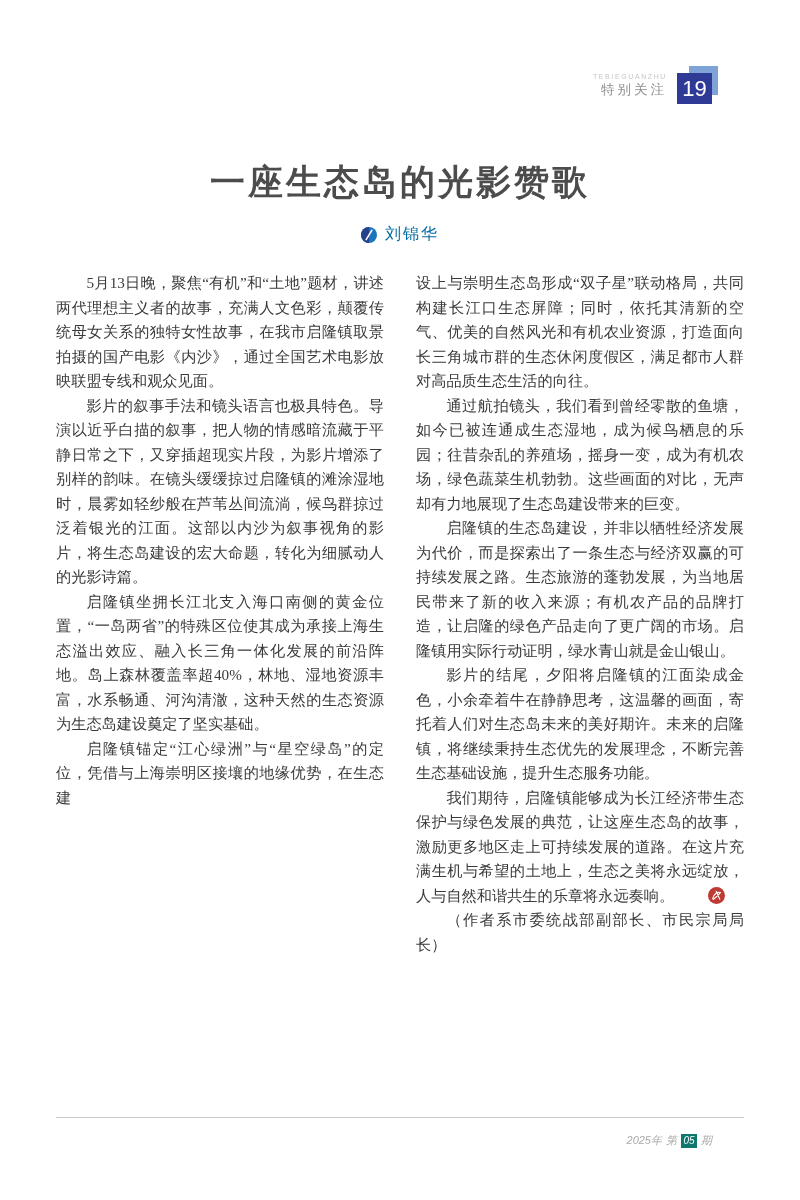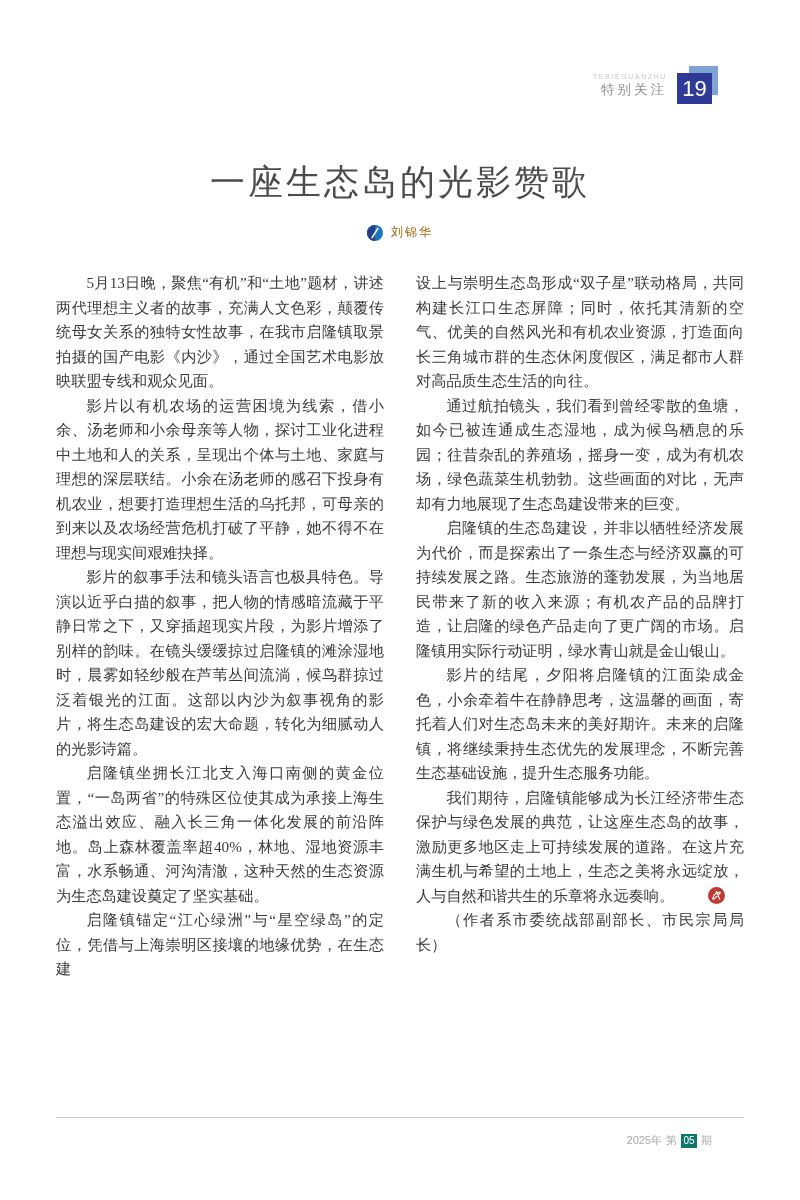--- a/index.html
+++ b/index.html
@@ -15,37 +15,37 @@
     font-family:"Liberation Sans","DejaVu Sans",sans-serif;}
   .eyebrow-pinyin{font-size:7px;color:#c6c6c6;letter-spacing:1.6px;line-height:9px;}
   .eyebrow{font-size:13.5px;color:#8f8f8f;letter-spacing:3px;line-height:17px;}
   .pagenum-wrap{position:relative;width:41px;height:38px;}
   .pagenum-shadow{position:absolute;right:0;top:0;width:29px;height:29px;background:#7fa3d6;}
   .pagenum{position:absolute;left:0;bottom:0;width:35px;height:31px;background:#2e3a96;
     color:#fff;font-size:22px;font-weight:normal;display:flex;align-items:center;justify-content:center;
     font-family:"Liberation Sans","DejaVu Sans",sans-serif;}
   
   .article-title{position:absolute;top:160px;left:0;width:100%;margin:0;text-align:center;
-    font-size:35px;font-weight:normal;color:#4c4c4c;letter-spacing:3px;line-height:46px;}
+    font-size:35px;font-weight:bold;color:#4c4c4c;letter-spacing:3px;line-height:46px;}
   .byline{position:absolute;top:224px;left:0;width:100%;
     display:flex;justify-content:center;align-items:center;gap:8px;}
   .author-icon{width:16px;height:16px;display:inline-block;}
-  .author-name{font-size:12px;color:#a16207;letter-spacing:2px;
+  .author-name{font-size:16px;color:#0369a1;letter-spacing:2px;
     font-family:Liberation Sans, sans-serif;}
   
   .columns{position:absolute;top:271px;left:56px;width:688px;display:flex;gap:32px;}
   .col{width:332px;}
   .col p{margin:0;text-indent:2em;font-size:15.2px;line-height:24.5px;color:#3a3a3a;
     text-align:justify;text-justify:inter-ideograph;}
   .col p.no-indent{text-indent:0;}
   .seal-icon{display:inline-block;width:17px;height:17px;vertical-align:-3px;margin-left:3px;}
   
   .footer-rule{position:absolute;left:56px;top:1117px;width:688px;height:1px;background:#cccccc;}
   .issue-line{position:absolute;top:1133px;right:88px;font-size:11px;color:#a9a9a9;
-    font-family:"Liberation Sans","DejaVu Sans",sans-serif;display:flex;align-items:center;gap:4px;}
+    font-family:"Liberation Sans","DejaVu Sans",sans-serif;display:flex;align-items:center;gap:4px;font-style:italic;}
   .issue-num{display:inline-block;min-width:14px;height:14px;line-height:14px;text-align:center;
     background:#0f766e;color:#ffffff;font-size:10px;padding:0 1px;}
 </style>
 </head>
 <body>
 
 <div class="page">
 
   <div class="page-header">
     <div class="eyebrow-block">
@@ -66,21 +66,20 @@
         <path d="M8 0 A8 8 0 0 0 8 16 Z" fill="#27408b"></path>
         <rect x="7.2" y="1.8" width="1.6" height="12.4" rx="0.8" fill="#ffffff" transform="rotate(32 8 8)"></rect>
       </svg>
     </span>
     <span class="author-name">刘锦华</span>
   </div>
 
   <div class="columns">
     <div class="col">
       <p>5月13日晚，聚焦“有机”和“土地”题材，讲述两代理想主义者的故事，充满人文色彩，颠覆传统母女关系的独特女性故事，在我市启隆镇取景拍摄的国产电影《内沙》，通过全国艺术电影放映联盟专线和观众见面。</p>
-      <p>影片以有机农场的运营困境为线索，借小余、汤老师和小余母亲等人物，探讨工业化进程中土地和人的关系，呈现出个体与土地、家庭与理想的深层联结。小余在汤老师的感召下投身有机农业，想要打造理想生活的乌托邦，可母亲的到来以及农场经营危机打破了平静，她不得不在理想与现实间艰难抉择。</p>
       <p>影片的叙事手法和镜头语言也极具特色。导演以近乎白描的叙事，把人物的情感暗流藏于平静日常之下，又穿插超现实片段，为影片增添了别样的韵味。在镜头缓缓掠过启隆镇的滩涂湿地时，晨雾如轻纱般在芦苇丛间流淌，候鸟群掠过泛着银光的江面。这部以内沙为叙事视角的影片，将生态岛建设的宏大命题，转化为细腻动人的光影诗篇。</p>
       <p>启隆镇坐拥长江北支入海口南侧的黄金位置，“一岛两省”的特殊区位使其成为承接上海生态溢出效应、融入长三角一体化发展的前沿阵地。岛上森林覆盖率超40%，林地、湿地资源丰富，水系畅通、河沟清澈，这种天然的生态资源为生态岛建设奠定了坚实基础。</p>
       <p>启隆镇锚定“江心绿洲”与“星空绿岛”的定位，凭借与上海崇明区接壤的地缘优势，在生态建</p>
     </div>
     <div class="col">
       <p class="no-indent">设上与崇明生态岛形成“双子星”联动格局，共同构建长江口生态屏障；同时，依托其清新的空气、优美的自然风光和有机农业资源，打造面向长三角城市群的生态休闲度假区，满足都市人群对高品质生态生活的向往。</p>
       <p>通过航拍镜头，我们看到曾经零散的鱼塘，如今已被连通成生态湿地，成为候鸟栖息的乐园；往昔杂乱的养殖场，摇身一变，成为有机农场，绿色蔬菜生机勃勃。这些画面的对比，无声却有力地展现了生态岛建设带来的巨变。</p>
       <p>启隆镇的生态岛建设，并非以牺牲经济发展为代价，而是探索出了一条生态与经济双赢的可持续发展之路。生态旅游的蓬勃发展，为当地居民带来了新的收入来源；有机农产品的品牌打造，让启隆的绿色产品走向了更广阔的市场。启隆镇用实际行动证明，绿水青山就是金山银山。</p>
       <p>影片的结尾，夕阳将启隆镇的江面染成金色，小余牵着牛在静静思考，这温馨的画面，寄托着人们对生态岛未来的美好期许。未来的启隆镇，将继续秉持生态优先的发展理念，不断完善生态基础设施，提升生态服务功能。</p>
       <p><span>我们期待，启隆镇能够成为长江经济带生态保护与绿色发展的典范，让这座生态岛的故事，激励更多地区走上可持续发展的道路。在这片充满生机与希望的土地上，生态之美将永远绽放，人与自然和谐共生的乐章将永远奏响。</span><span class="seal-icon"><svg width="17" height="17" viewBox="0 0 17 17">

